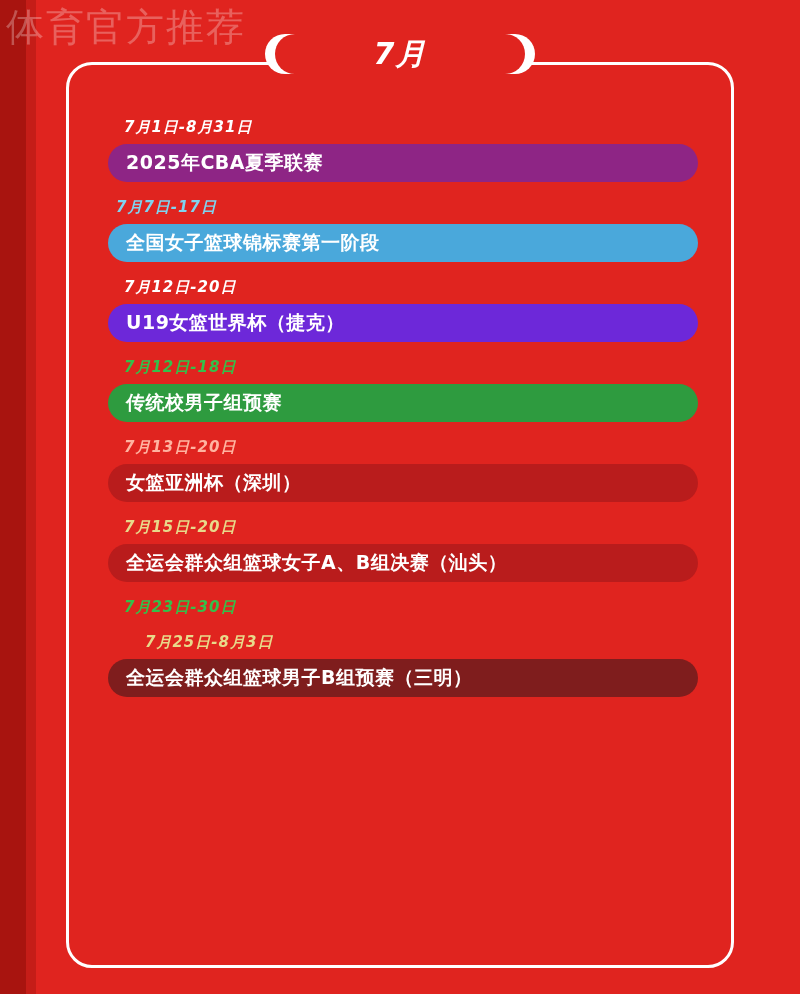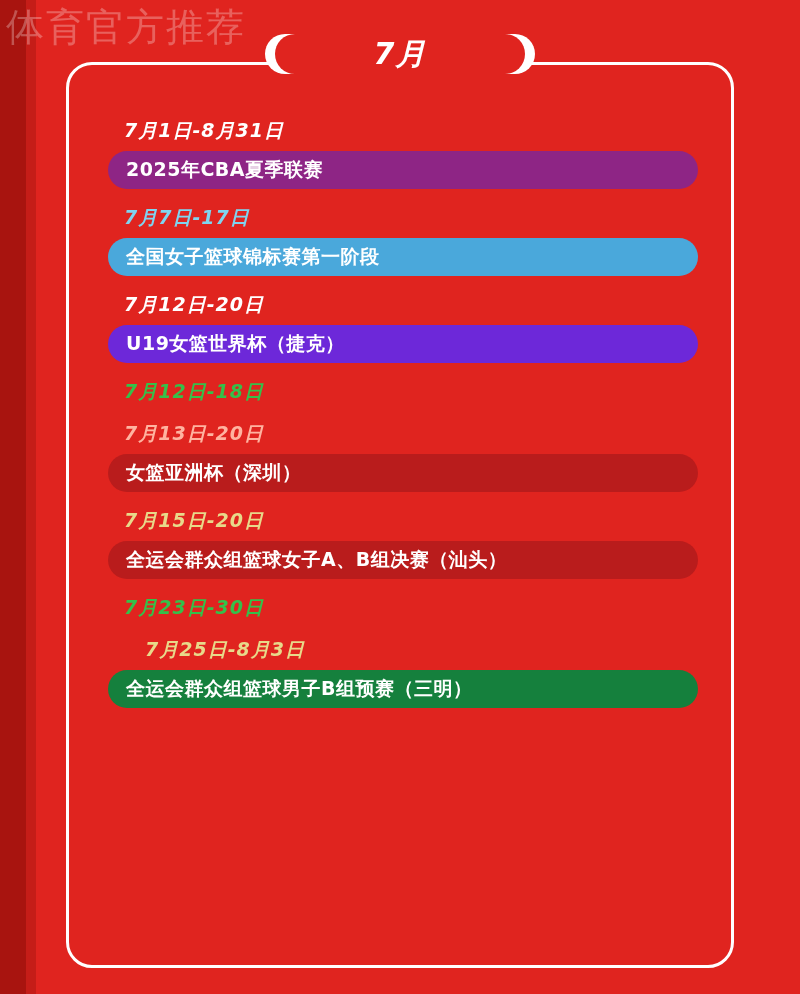--- a/index.html
+++ b/index.html
@@ -89,21 +89,21 @@
     position: absolute;
     left: 108px;
     top: 118px;
     width: 590px;
   }
 
   .event {
     margin-bottom: 16px;
   }
   .event-date {
-    font-size: 19px;
+    font-size: 15px;
     font-weight: bold;
     font-style: italic;
     letter-spacing: 1px;
     margin: 0 0 7px 16px;
     font-family: "DejaVu Sans", sans-serif;
   }
   .event-bar {
     height: 38px;
     border-radius: 19px;
     display: flex;
@@ -138,48 +138,51 @@
 </div>
 
 <div class="events" id="events-list">
     <div class="event">
       <div class="event-date" style="color: rgb(255, 255, 255);">7月1日-8月31日</div>
       <div class="event-bar" style="background: rgb(142, 37, 133);">
         <span class="event-title">2025年CBA夏季联赛</span>
       </div>
     </div>
     <div class="event">
-      <div class="event-date" style="color: rgb(127, 212, 240);">7月7日-17日</div>
+      <div class="event-date" style="color: rgb(127, 212, 240); margin-left: 8px;">7月7日-17日</div>
       <div class="event-bar" style="background: rgb(74, 168, 219);">
         <span class="event-title">全国女子篮球锦标赛第一阶段</span>
       </div>
     </div>
     <div class="event">
       <div class="event-date" style="color: rgb(255, 255, 255);">7月12日-20日</div>
       <div class="event-bar" style="background: #6d28d9;">
         <span class="event-title">U19女篮世界杯（捷克）</span>
       </div>
     </div>
     <div class="event">
       <div class="event-date" style="color: rgb(53, 192, 74);">7月12日-18日</div>
+      <div class="event-bar" style="background: rgb(46, 155, 63);">
+        <span class="event-title">传统校男子组预赛</span>
+      </div>
     </div>
     <div class="event">
       <div class="event-date" style="color: rgb(255, 179, 160);">7月13日-20日</div>
       <div class="event-bar" style="background: #b91c1c;">
         <span class="event-title">女篮亚洲杯（深圳）</span>
       </div>
     </div>
     <div class="event">
       <div class="event-date" style="color: rgb(232, 217, 138);">7月15日-20日</div>
       <div class="event-bar" style="background: #b91c1c;">
         <span class="event-title">全运会群众组篮球女子A、B组决赛（汕头）</span>
       </div>
     </div>
     <div class="event">
       <div class="event-date" style="color: rgb(53, 192, 74);">7月23日-30日</div>
     </div>
     <div class="event">
       <div class="event-date" style="color: rgb(232, 217, 138); margin-left: 37px;">7月25日-8月3日</div>
-      <div class="event-bar" style="background: #15803d;">
+      <div class="event-bar" style="background: #7f1d1d;">
         <span class="event-title">全运会群众组篮球男子B组预赛（三明）</span>
       </div>
     </div>
   </div>
 
 </body></html>

